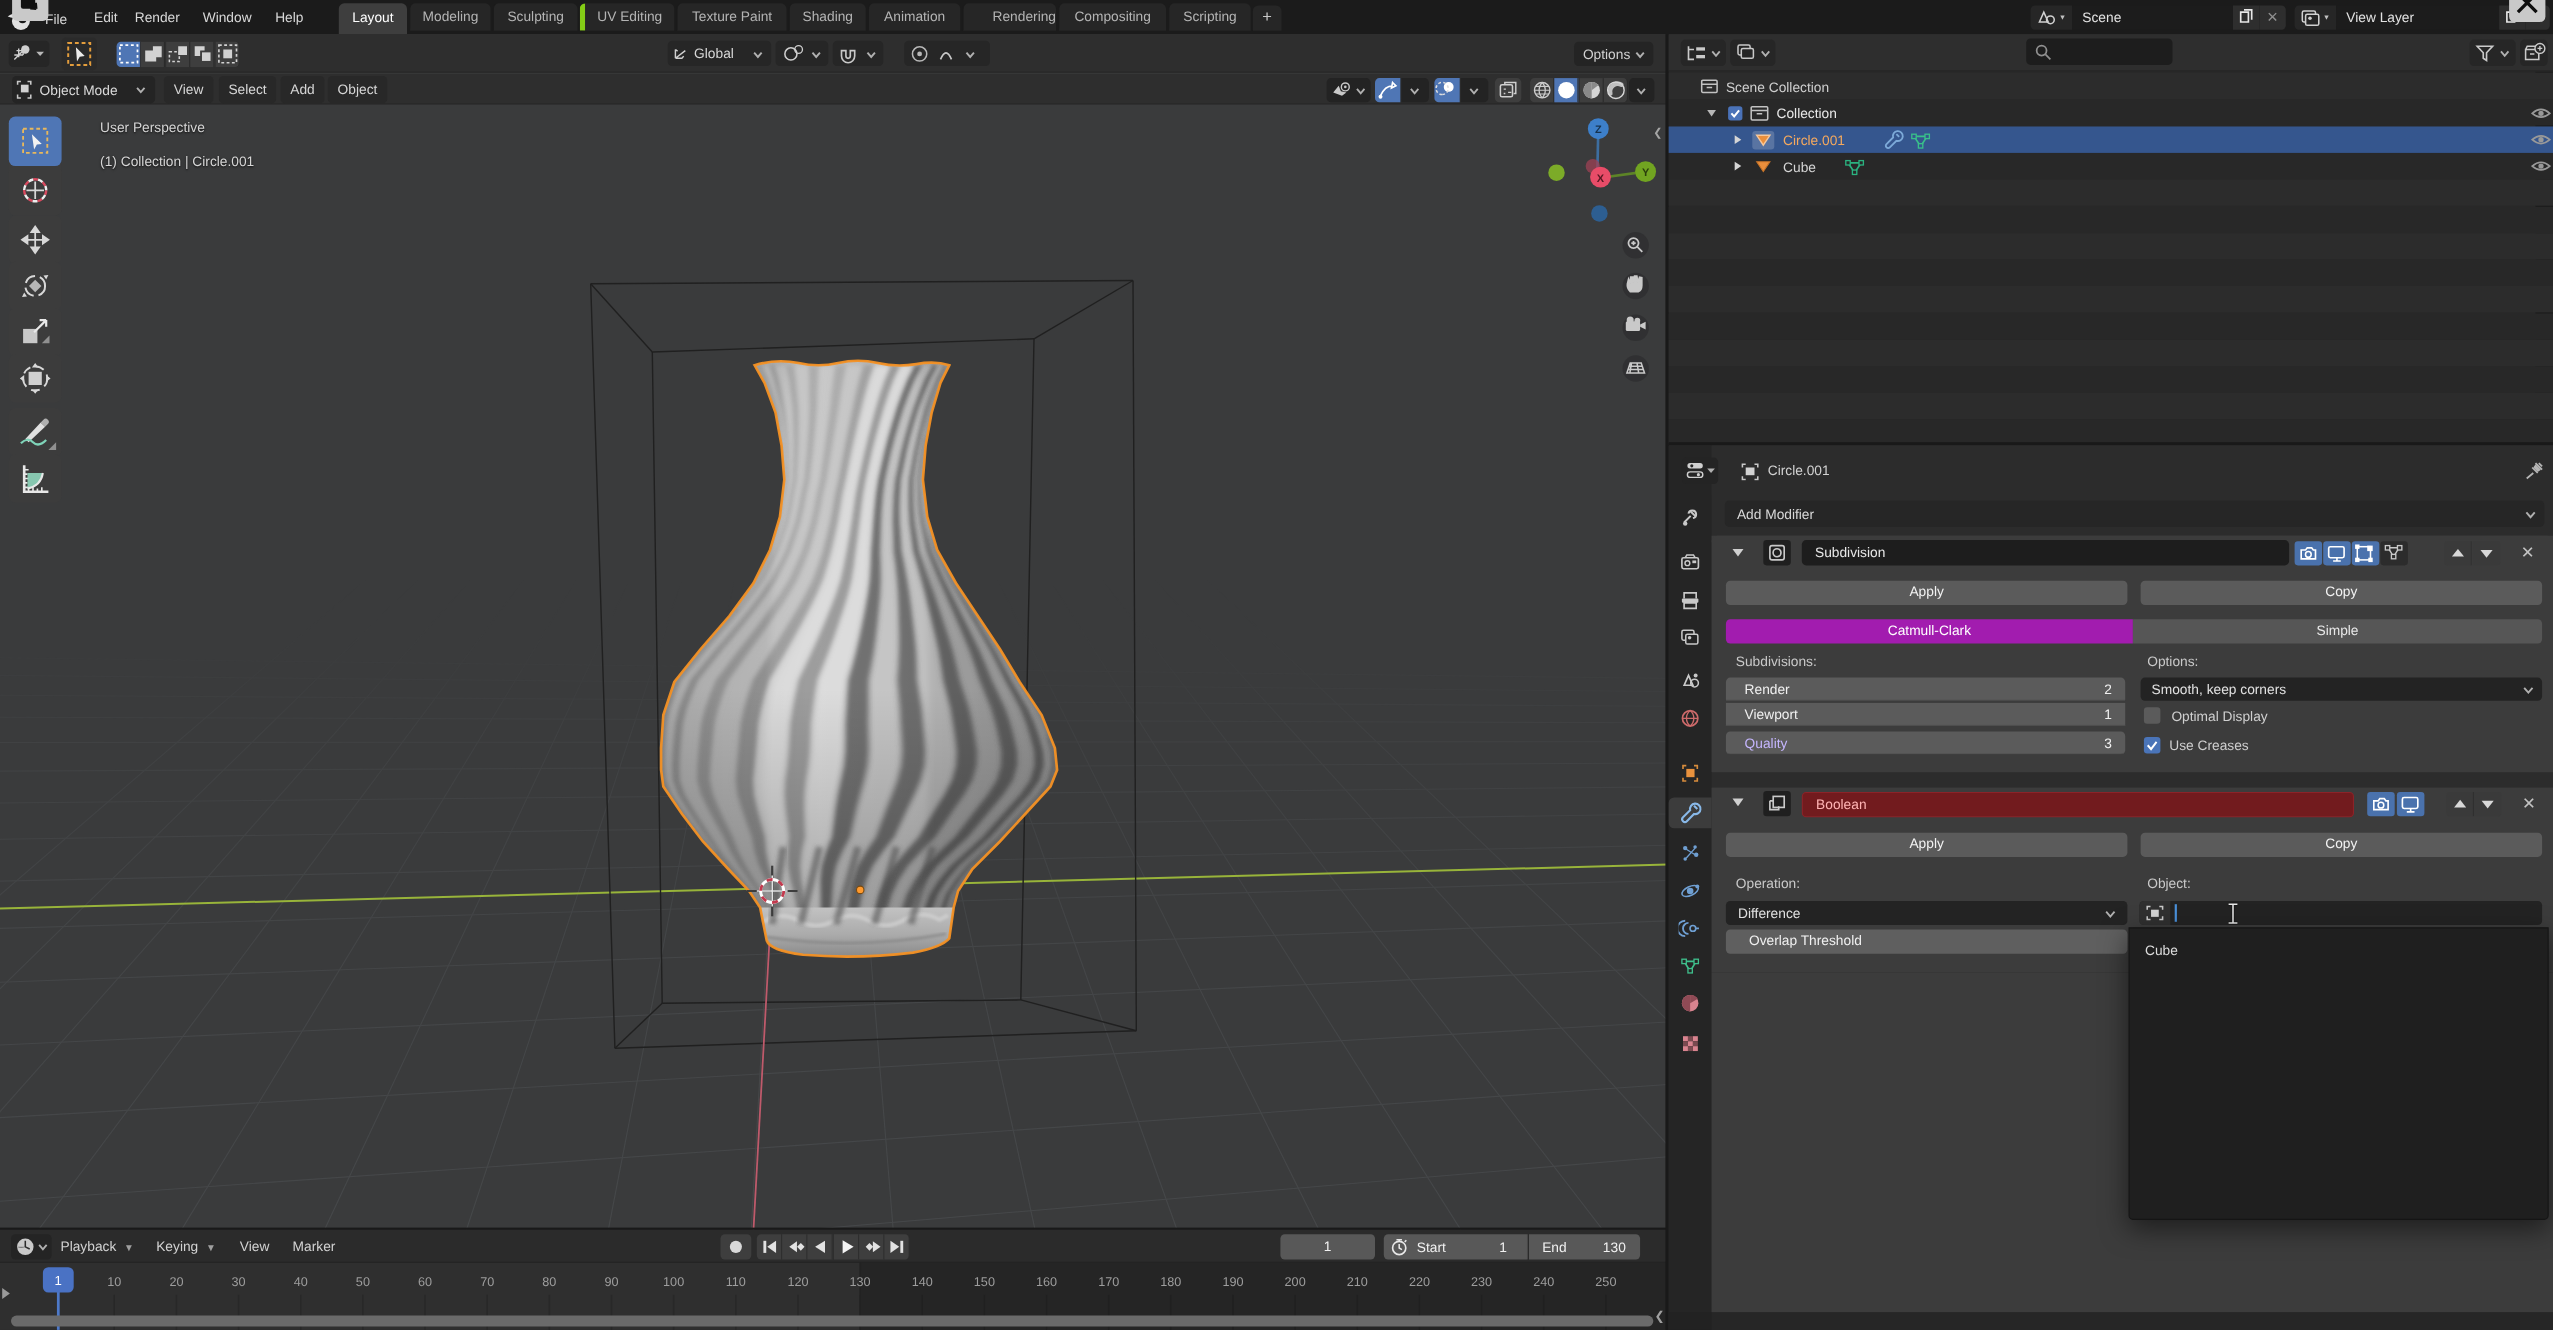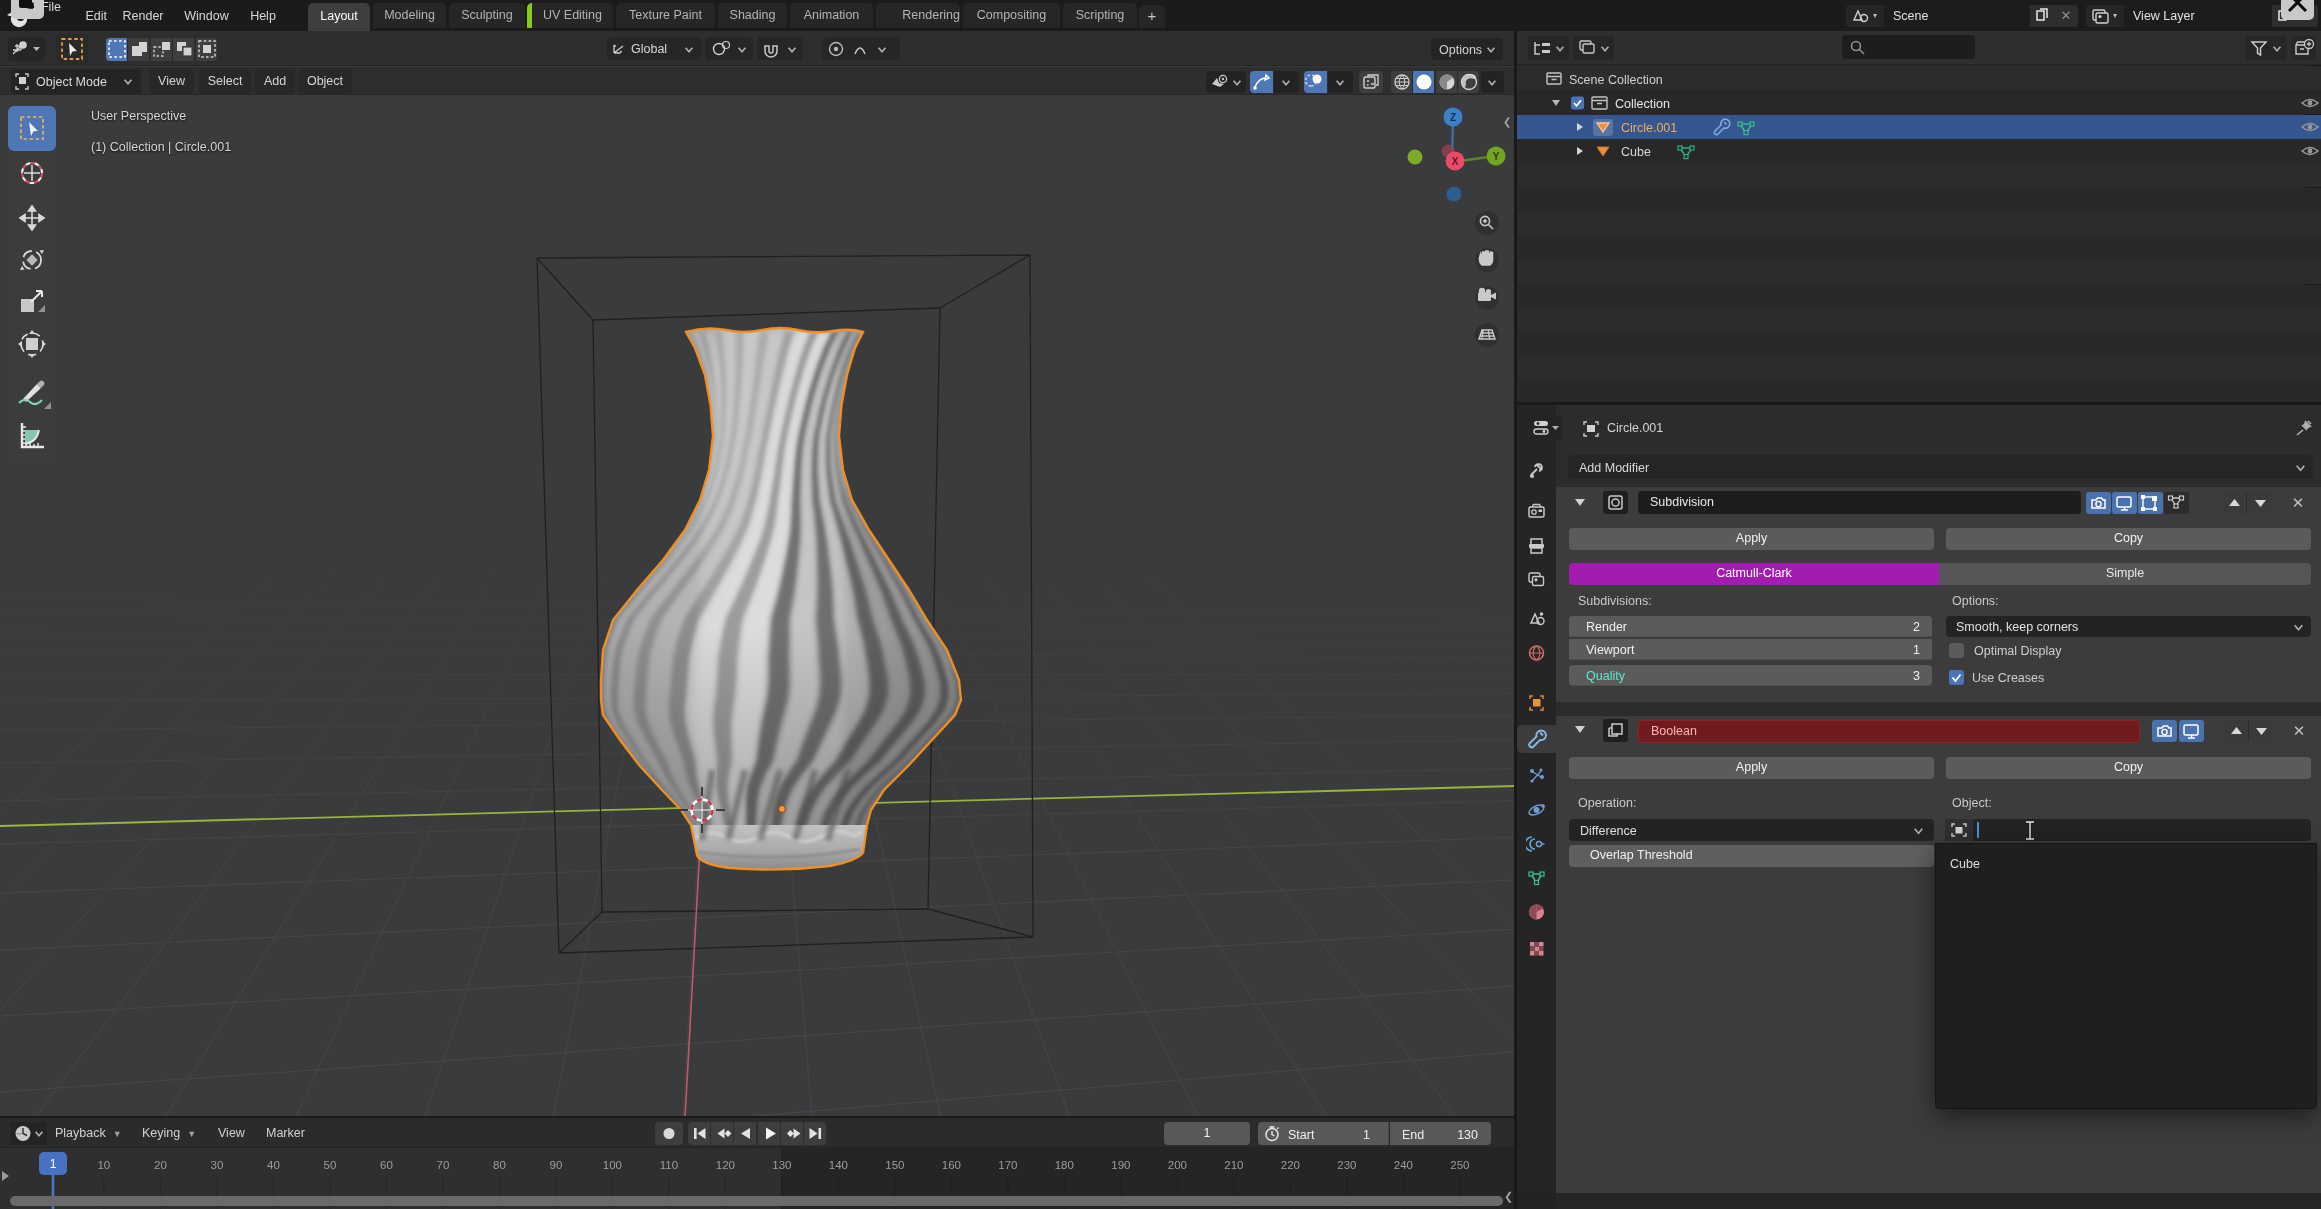--- a/index.html
+++ b/index.html
@@ -5,21 +5,21 @@
 font-family:"Liberation Sans",sans-serif;-webkit-font-smoothing:antialiased}
 .abs{position:absolute}
 </style></head><body>
 <div class="abs" style="left:0;top:0;width:2321px;height:31px;background:#1b1b1b">
 <svg class="abs" style="left:4px;top:4px" width="30" height="26" viewBox="0 0 30 26">
 <circle cx="15" cy="15" r="8.2" fill="#e2e2e2"></circle>
       <circle cx="16.5" cy="13.5" r="3.6" fill="#1b1b1b"></circle>
       <circle cx="17.5" cy="12.8" r="1.4" fill="#e2e2e2"></circle>
 <path d="M3 11 Q8 7 14 8 L12 12 Q7 13 3 11 Z" fill="#e2e2e2"></path>
     </svg>
-<div class="abs" style="left:36px;top:0;width:30px;height:14px;color:#d8d8d8;font-size:12.5px;text-align:center">File</div>
+<div class="abs" style="left:36px;top:11px;width:30px;height:14px;color:#d8d8d8;font-size:12.5px;text-align:center">File</div>
 <div class="abs" style="left:76px;top:9px;width:31px;height:14px;color:#d8d8d8;font-size:12.5px;text-align:right">Edit</div>
 <div class="abs" style="left:117px;top:9px;width:52px;height:14px;color:#d8d8d8;font-size:12.5px;text-align:center">Render</div>
 <div class="abs" style="left:179px;top:9px;width:55px;height:14px;color:#d8d8d8;font-size:12.5px;text-align:center">Window</div>
 <div class="abs" style="left:245px;top:9px;width:36px;height:14px;color:#d8d8d8;font-size:12.5px;text-align:center">Help</div>
 <div class="abs" style="left:308px;top:3px;width:62px;height:28px;background:#3e3e3e;border-radius:5px 5px 0 0;color:#ffffff;font-size:12.5px;text-align:center;line-height:26px">Layout</div>
 <div class="abs" style="left:372px;top:3px;width:74px;height:25px;background:#262626;border-radius:5px 5px 0 0;color:#b4b4b4;font-size:12.5px;text-align:center;line-height:24px;border-left:1px solid #1b1b1b">Modeling</div>
 <div class="abs" style="left:448px;top:3px;width:77px;height:25px;background:#262626;border-radius:5px 5px 0 0;color:#b4b4b4;font-size:12.5px;text-align:center;line-height:24px;border-left:1px solid #1b1b1b">Sculpting</div>
 <div class="abs" style="left:527px;top:3px;width:86px;height:25px;background:#262626;border-radius:5px 5px 0 0;color:#b4b4b4;font-size:12.5px;text-align:center;line-height:24px;border-left:5px solid #84cc16">UV Editing</div>
 <div class="abs" style="left:615px;top:3px;width:100px;height:25px;background:#262626;border-radius:5px 5px 0 0;color:#b4b4b4;font-size:12.5px;text-align:center;line-height:24px;border-left:1px solid #1b1b1b">Texture Paint</div>
 <div class="abs" style="left:717px;top:3px;width:70px;height:25px;background:#262626;border-radius:5px 5px 0 0;color:#b4b4b4;font-size:12.5px;text-align:center;line-height:24px;border-left:1px solid #1b1b1b">Shading</div>
@@ -746,21 +746,21 @@
 <div class="abs" style="left:435px;top:189px;color:#c9c9c9;font-size:12.5px">Options:</div>
 <div class="abs" style="left:52px;top:211px;width:363px;height:21px;background:#5b5b5b;border-radius:4px 4px 0 0;border-bottom:1px solid #4e4e4e">
       <div class="abs" style="left:17px;top:4px;color:#f0f0f0;font-size:12.5px">Render</div>
       <div class="abs" style="right:12px;top:4px;color:#f0f0f0;font-size:12.5px">2</div>
     </div>
 <div class="abs" style="left:52px;top:234px;width:363px;height:21px;background:#5b5b5b;border-radius:0;border-bottom:1px solid #4e4e4e">
       <div class="abs" style="left:17px;top:4px;color:#f0f0f0;font-size:12.5px">Viewport</div>
       <div class="abs" style="right:12px;top:4px;color:#f0f0f0;font-size:12.5px">1</div>
     </div>
 <div class="abs" style="left:52px;top:260px;width:363px;height:21px;background:#5b5b5b;border-radius:4px;border-bottom:1px solid #4e4e4e">
-      <div class="abs" style="left:17px;top:4px;color:#5eead4;font-size:12.5px">Quality</div>
+      <div class="abs" style="left:17px;top:4px;color:#c4b5fd;font-size:12.5px">Quality</div>
       <div class="abs" style="right:12px;top:4px;color:#f0f0f0;font-size:12.5px">3</div>
     </div>
 <div class="abs" style="left:429px;top:211px;width:365px;height:21px;background:#232323;border-radius:4px"><svg width="365" height="21" viewBox="0 0 365 21">
         <text x="10" y="15" fill="#e0e0e0" font-size="12.5" font-family="Liberation Sans">Smooth, keep corners</text>
         <path d="M348.7 9.3 l3.8 4.4 l3.8 -4.4" stroke="#b0b0b0" stroke-width="1.7" fill="none"></path>
       </svg></div>
 <div class="abs" style="left:432px;top:238px;width:15px;height:15px;background:#5b5b5b;border-radius:3px"></div>
 <div class="abs" style="left:457px;top:239px;color:#cfcfcf;font-size:12.5px">Optimal Display</div>
 <div class="abs" style="left:432px;top:265px;width:15px;height:15px;background:#4a74b8;border-radius:3px"><svg width="15" height="15">
         <path d="M3.5 7.5 l3 3.5 l5 -6.5" stroke="#fff" stroke-width="1.8" fill="none"></path>

